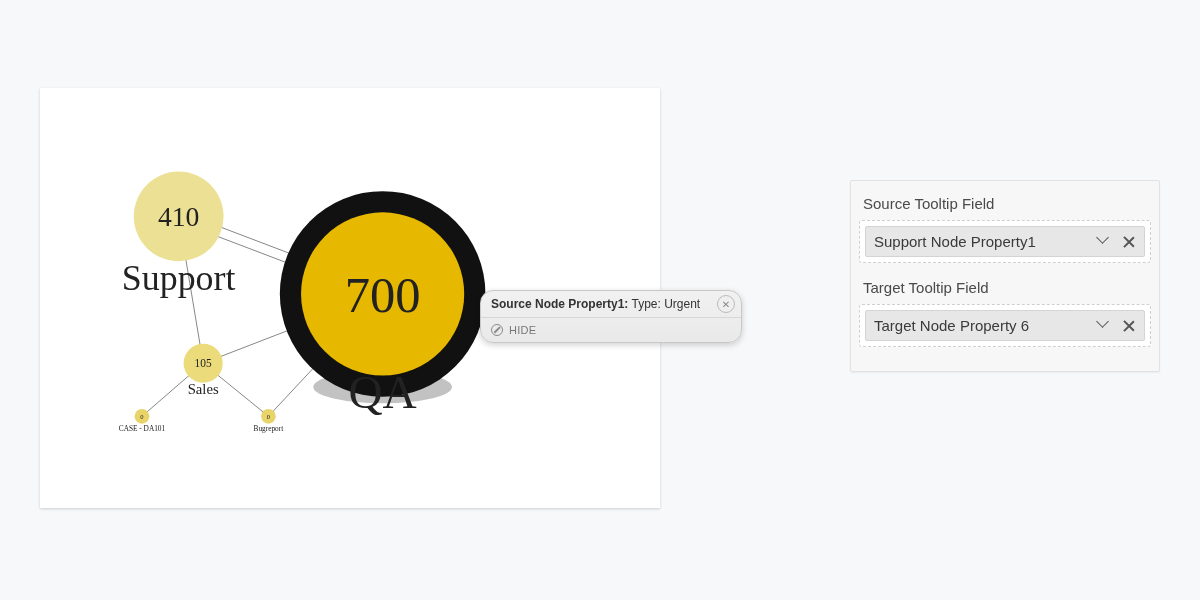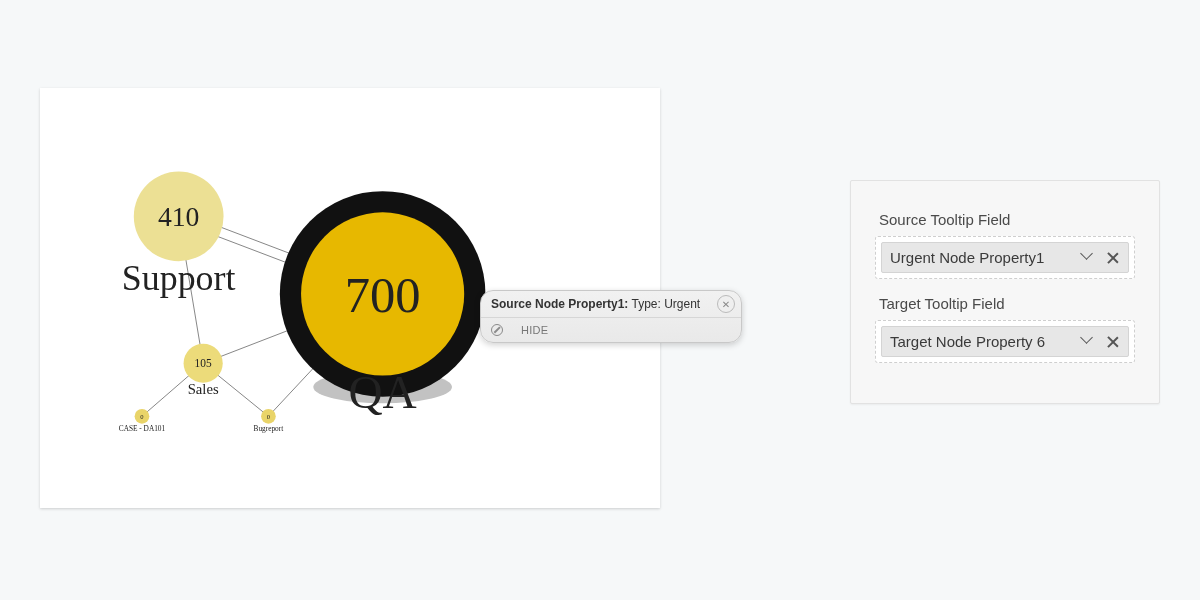--- a/index.html
+++ b/index.html
@@ -42,41 +42,41 @@
   .tooltip .tt-key { font-weight: 600; }
   .tooltip .tt-close {
     position: absolute; right: 6px; top: 4px;
     width: 18px; height: 18px; border-radius: 50%;
     border: 1px solid #bbb; background: #efefef;
     display: flex; align-items: center; justify-content: center;
     font-size: 10px; color: #888; cursor: pointer;
   }
   .tooltip .tt-row {
     padding: 6px 10px;
-    display: flex; align-items: center; gap: 18px;
+    display: flex; align-items: center; gap: 6px;
     color: #777; font-size: 11px; letter-spacing: 0.3px;
   }
   .tooltip .ban-icon {
     width: 12px; height: 12px; border: 1.6px solid #8a8a8a; border-radius: 50%;
     position: relative;
   }
   .tooltip .ban-icon::after {
     content: ""; position: absolute; left: 1px; top: 4px; width: 8px; height: 1.6px;
     background: #8a8a8a; transform: rotate(-45deg);
   }
 
   .panel {
     position: absolute;
     right: 40px;
     top: 180px;
     width: 310px;
     background: #f7f7f7;
     border: 1px solid #e2e2e2;
     border-radius: 2px;
-    padding: 24px;
+    padding: 8px;
     box-shadow: 0 1px 2px rgba(0,0,0,0.05);
   }
   .panel .section-label {
     font-size: 15px;
     color: #4a4a4a;
     margin: 6px 4px 8px;
   }
   .field-well {
     border: 1px dashed #cfcfcf;
     background: #fff;
@@ -151,21 +151,21 @@
   <div class="tt-row">
     <span class="ban-icon"></span>
     <span>HIDE</span>
   </div>
 </div>
 
 <div class="panel">
   <div class="section-label">Source Tooltip Field</div>
   <div class="field-well">
     <div class="field-chip">
-      <span>Urgent Node Property1</span>
+      <span>Support Node Property1</span>
       <span class="chip-actions">
         <span class="chevron-icon"></span>
         <span class="x-icon"></span>
       </span>
     </div>
   </div>
 
   <div class="section-label">Target Tooltip Field</div>
   <div class="field-well">
     <div class="field-chip">

